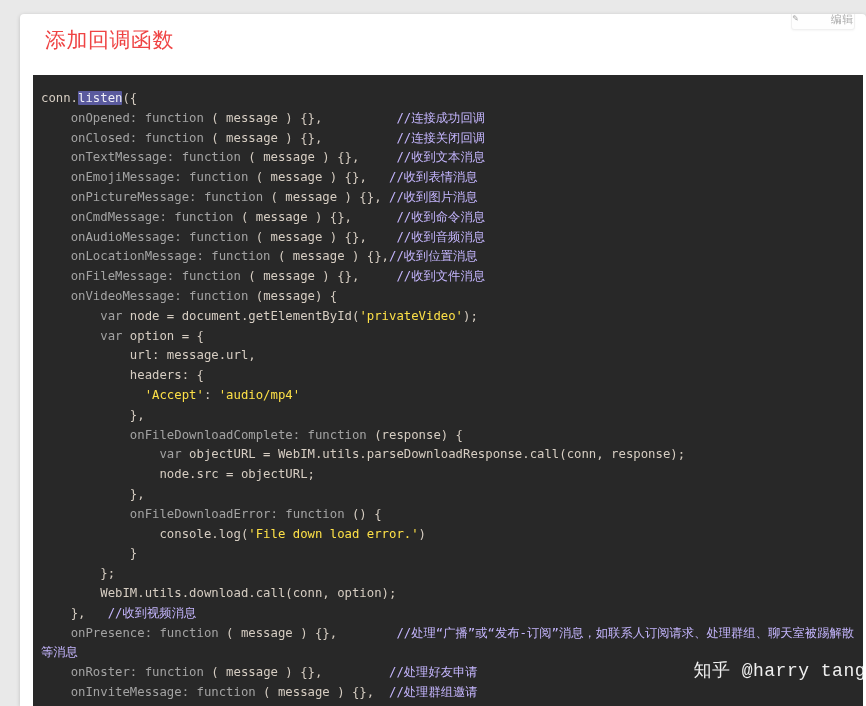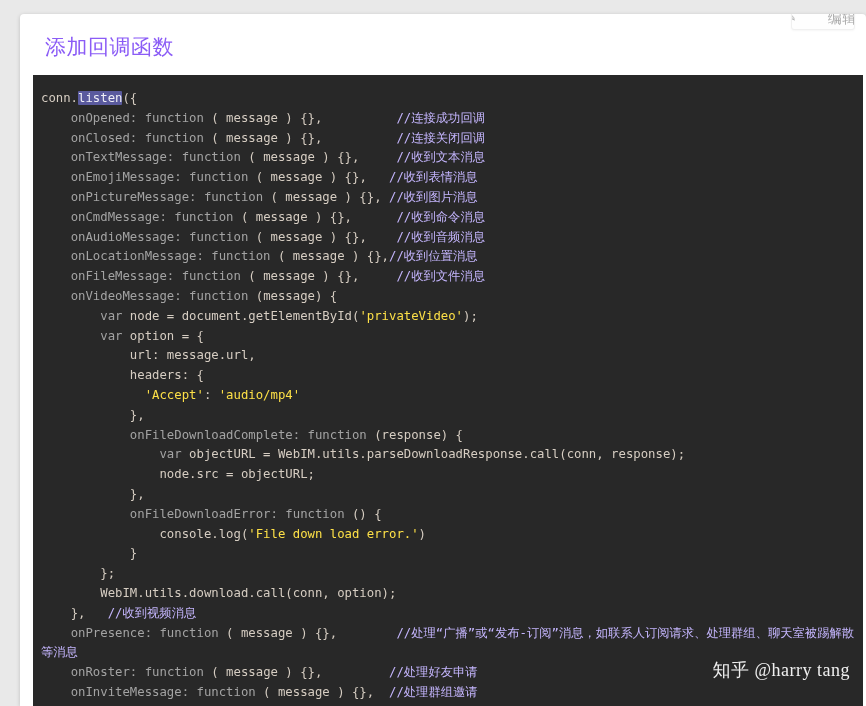--- a/index.html
+++ b/index.html
@@ -47,34 +47,34 @@
     opacity: 0.55;
     filter: blur(0.7px);
     overflow: hidden;
   }
   .top-right-control .tr-icon {
     font-size: 8px;
     color: #555;
     line-height: 1;
   }
   .top-right-control .tr-label {
-    font-size: 14px;
+    font-size: 11px;
     color: #666;
     letter-spacing: 0.5px;
     white-space: nowrap;
     padding-left: 28px;
   }
 
   
   .page-title {
     position: absolute;
     left: 25px;
-    top: 19px;
+    top: 12px;
     font-size: 21px;
-    color: #8b5cf6;
+    color: #ef4444;
     font-weight: 400;
     letter-spacing: 0.5px;
     white-space: nowrap;
   }
 
   
   .code-wrap {
     position: absolute;
     left: 13px;
     top: 61px;
@@ -105,27 +105,27 @@
   .t-prop   { color: #a3a3a3; }          
   .t-kw     { color: #a3a3a3; }          
   .t-punct  { color: #d6cdc2; }
   .t-str    { color: #fde047; }
   .t-cmt    { color: #c4b5fd; }
   .sel      { background: #5a5a9e; color: #efeff6; border-radius: 1px; }
 
   
   .watermark {
     position: absolute;
-    right: 16px;
+    right: 0;
     bottom: 24px;
     font-size: 18px;
     color: #ffffff;
     opacity: 0.93;
     letter-spacing: 0.5px;
-    font-family: Liberation Serif, serif;
+    font-family: Liberation Mono, monospace;
     pointer-events: none;
     white-space: nowrap;
   }
 </style>
 </head>
 <body>
 
 <div class="page-card">
 
   <div class="top-right-control">

